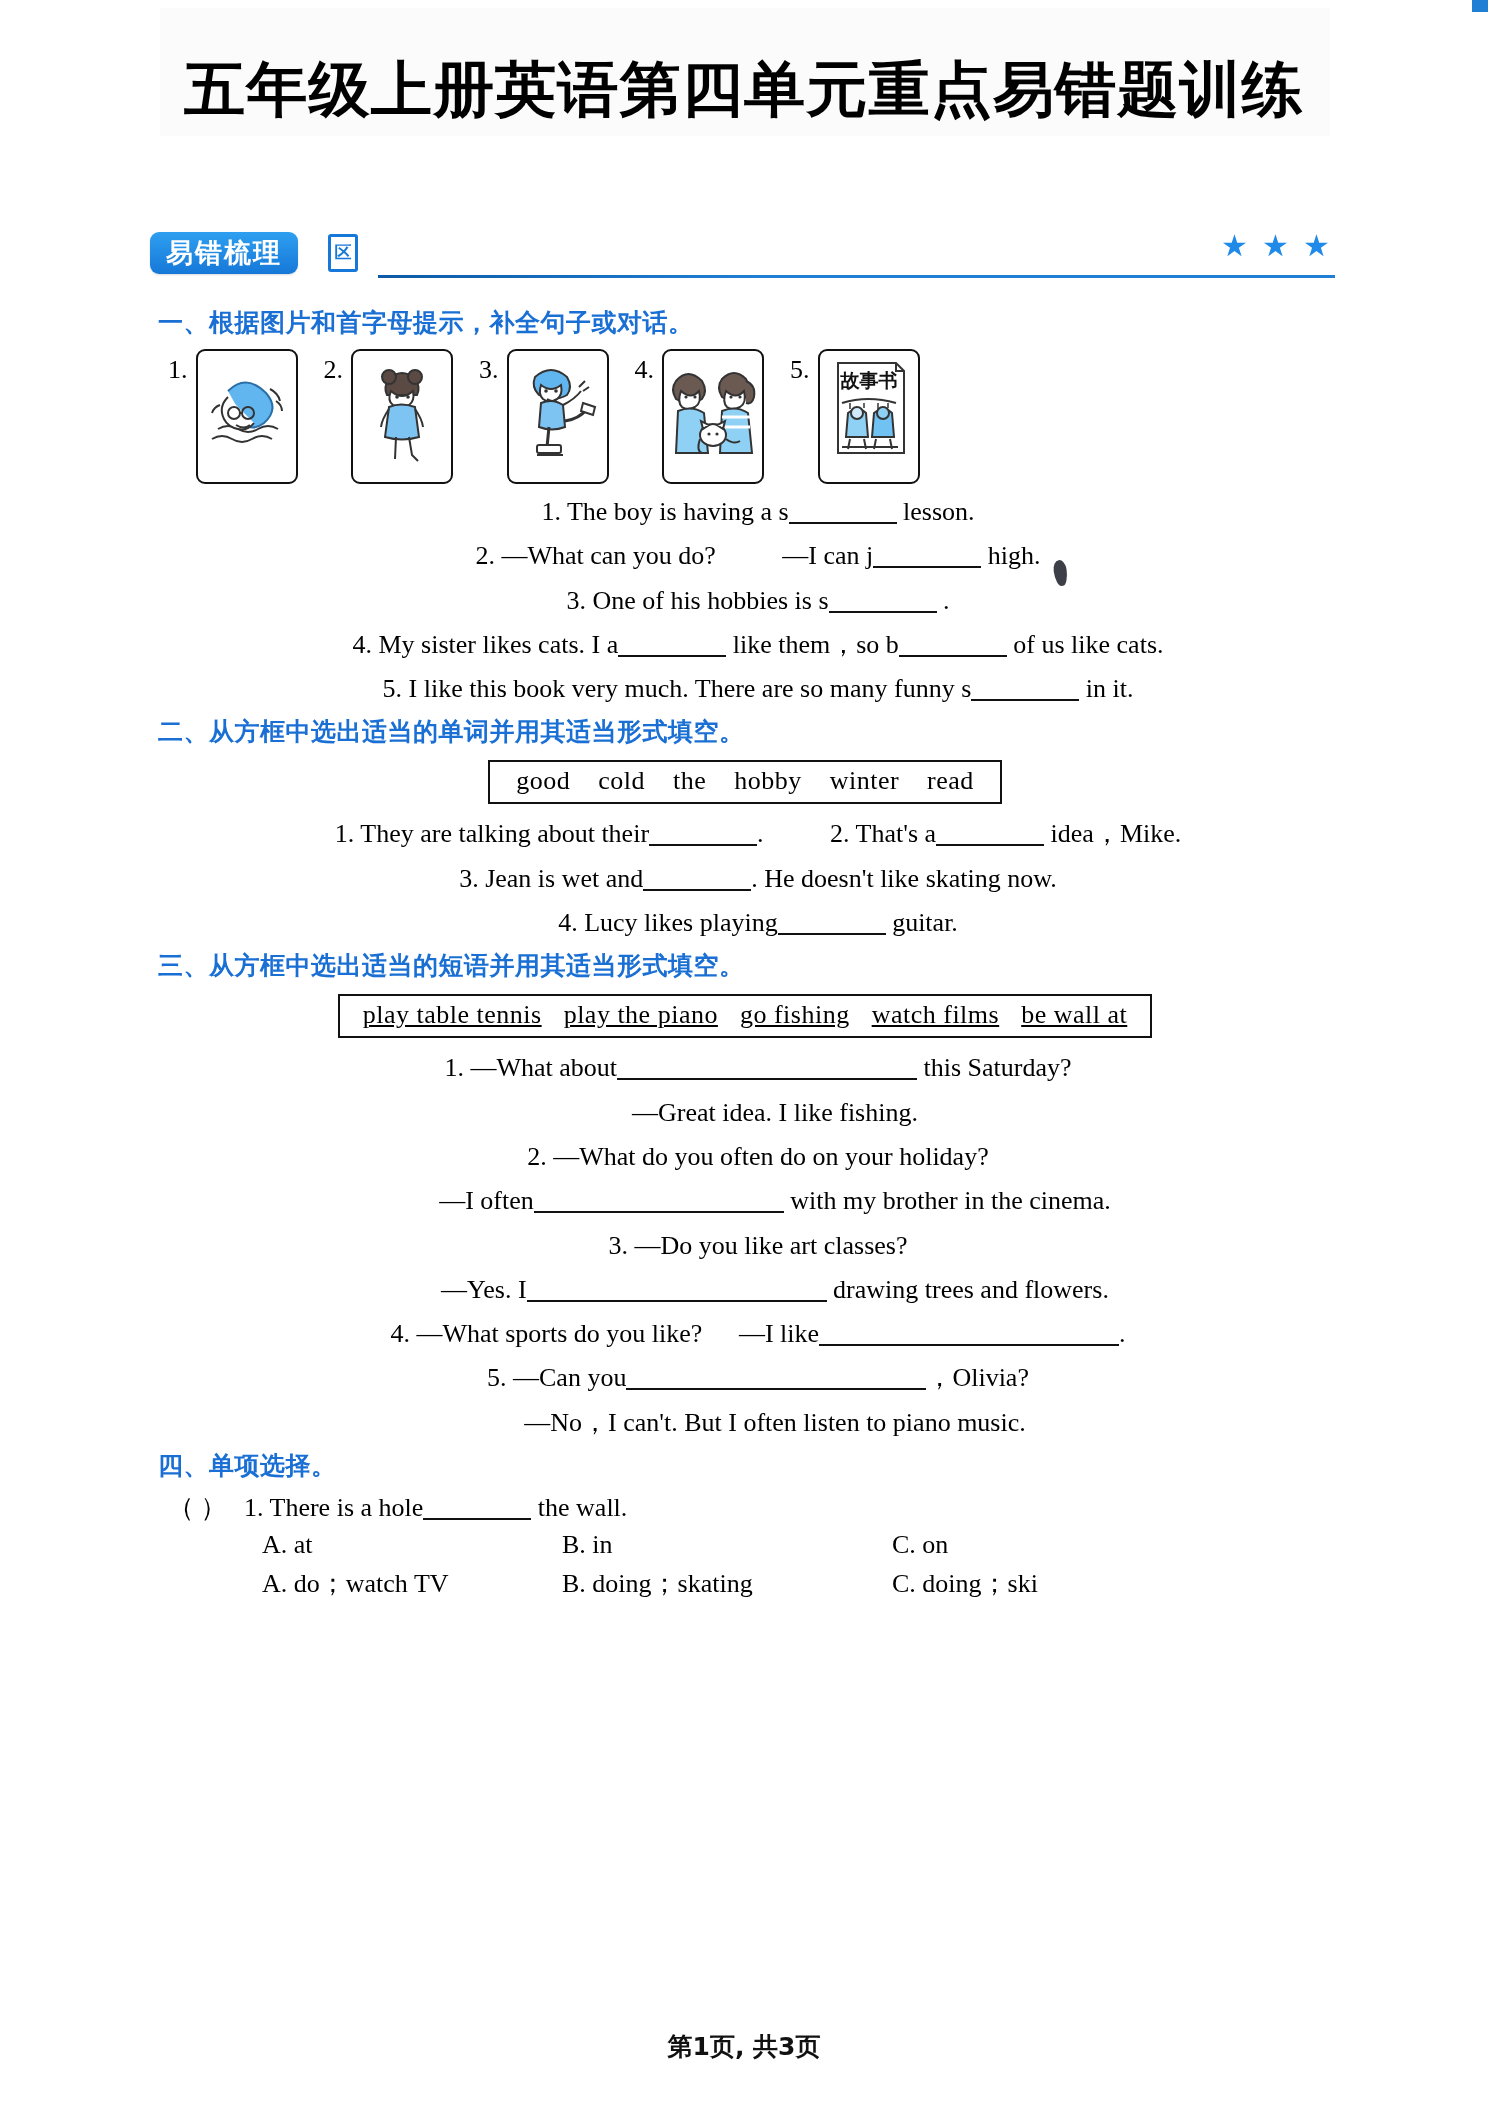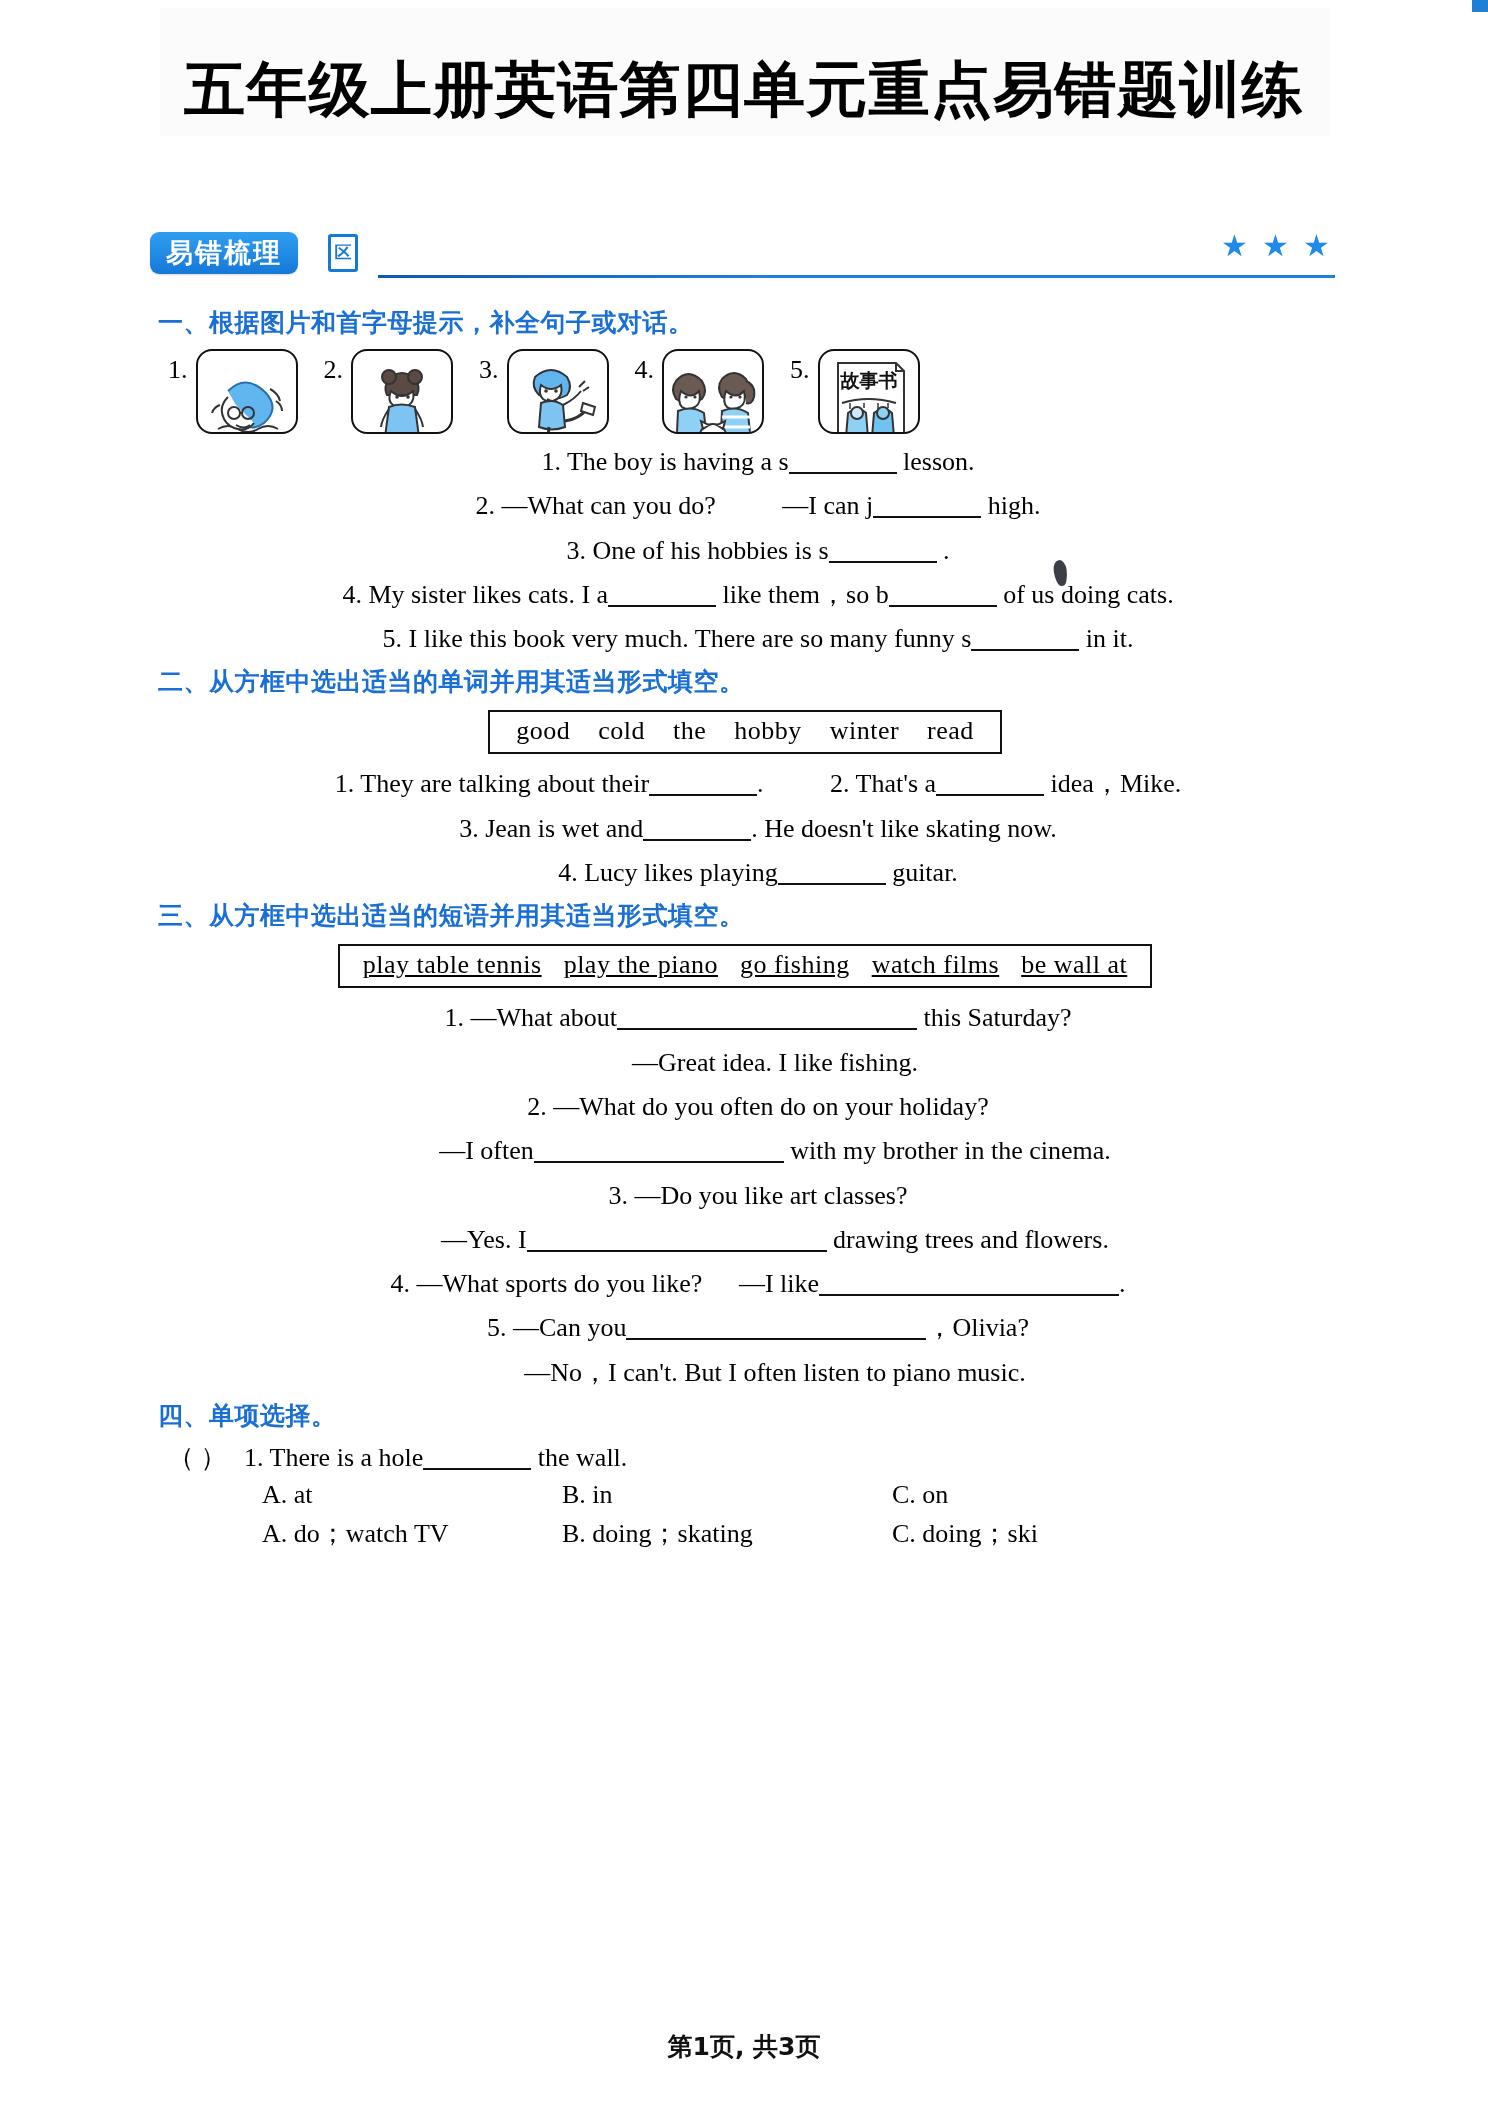--- a/index.html
+++ b/index.html
@@ -146,23 +146,23 @@
     margin: 10px 0 8px 18px;
     gap: 26px;
   }
   .pic-cell { display: flex; align-items: flex-start; }
   .pic-num {
     font-size: 26px;
     margin-right: 8px;
     padding-top: 6px;
   }
   .pic-box {
-    width: 102px; height: 85px;
+    width: 102px; height: 135px;
     border: 2px solid #111;
-    border-radius: 16px;
+    border-radius: 9px;
     background: #fff;
     position: relative;
     overflow: hidden;
   }
   .pic-box svg { display: block; }
   
   .wordbank-wrap { display: flex; justify-content: center; margin: 12px 0 10px 0; }
   .wordbank {
     border: 2px solid #111;
     padding: 4px 12px 6px 12px;
@@ -370,21 +370,21 @@
     <div class="row">
       <span>3.</span>
       <span>One of his hobbies is s</span><span class="blank b-md"></span>
       <span>.</span>
     </div>
 
     <div class="row">
       <span>4.</span>
       <span>My sister likes cats. I a</span><span class="blank b-md"></span>
       <span>like them，so b</span><span class="blank b-md"></span>
-      <span>of us doing cats.</span>
+      <span>of us like cats.</span>
     </div>
 
     <div class="row">
       <span>5.</span>
       <span>I like this book very much. There are so many funny s</span><span class="blank b-md"></span>
       <span>in it.</span>
     </div>
 
     <div class="sec-title">二、从方框中选出适当的单词并用其适当形式填空。</div>
 

